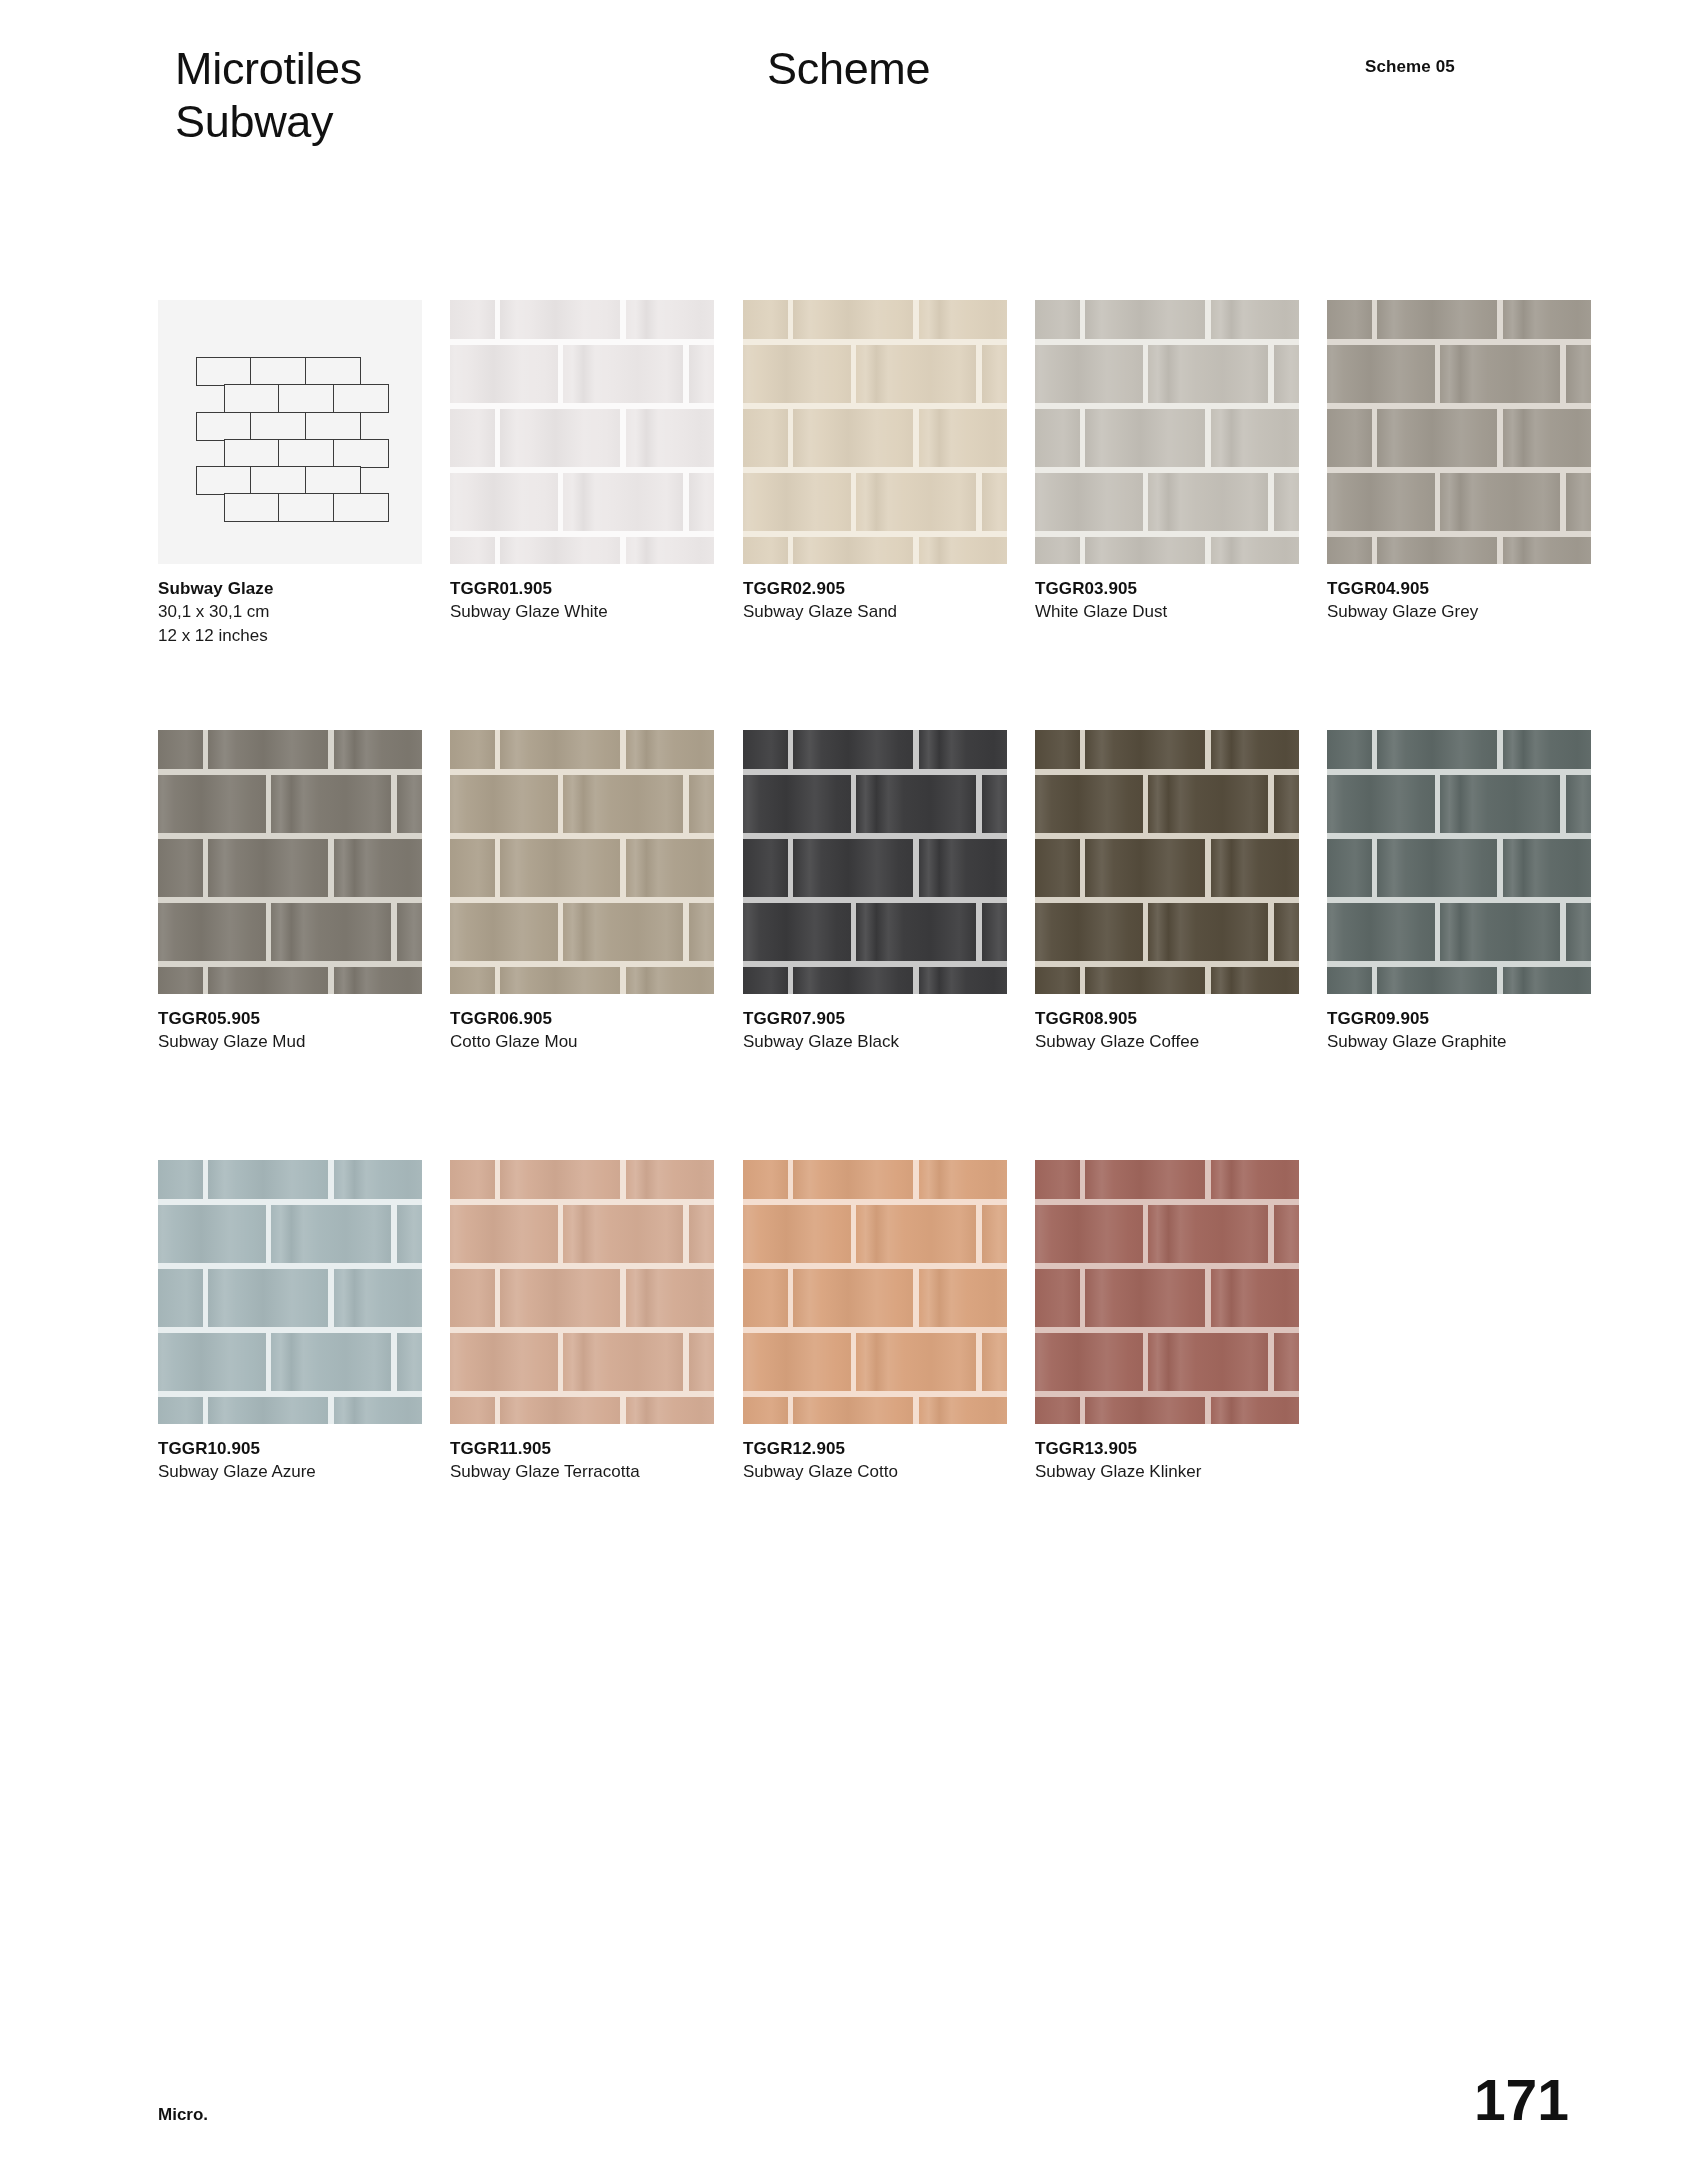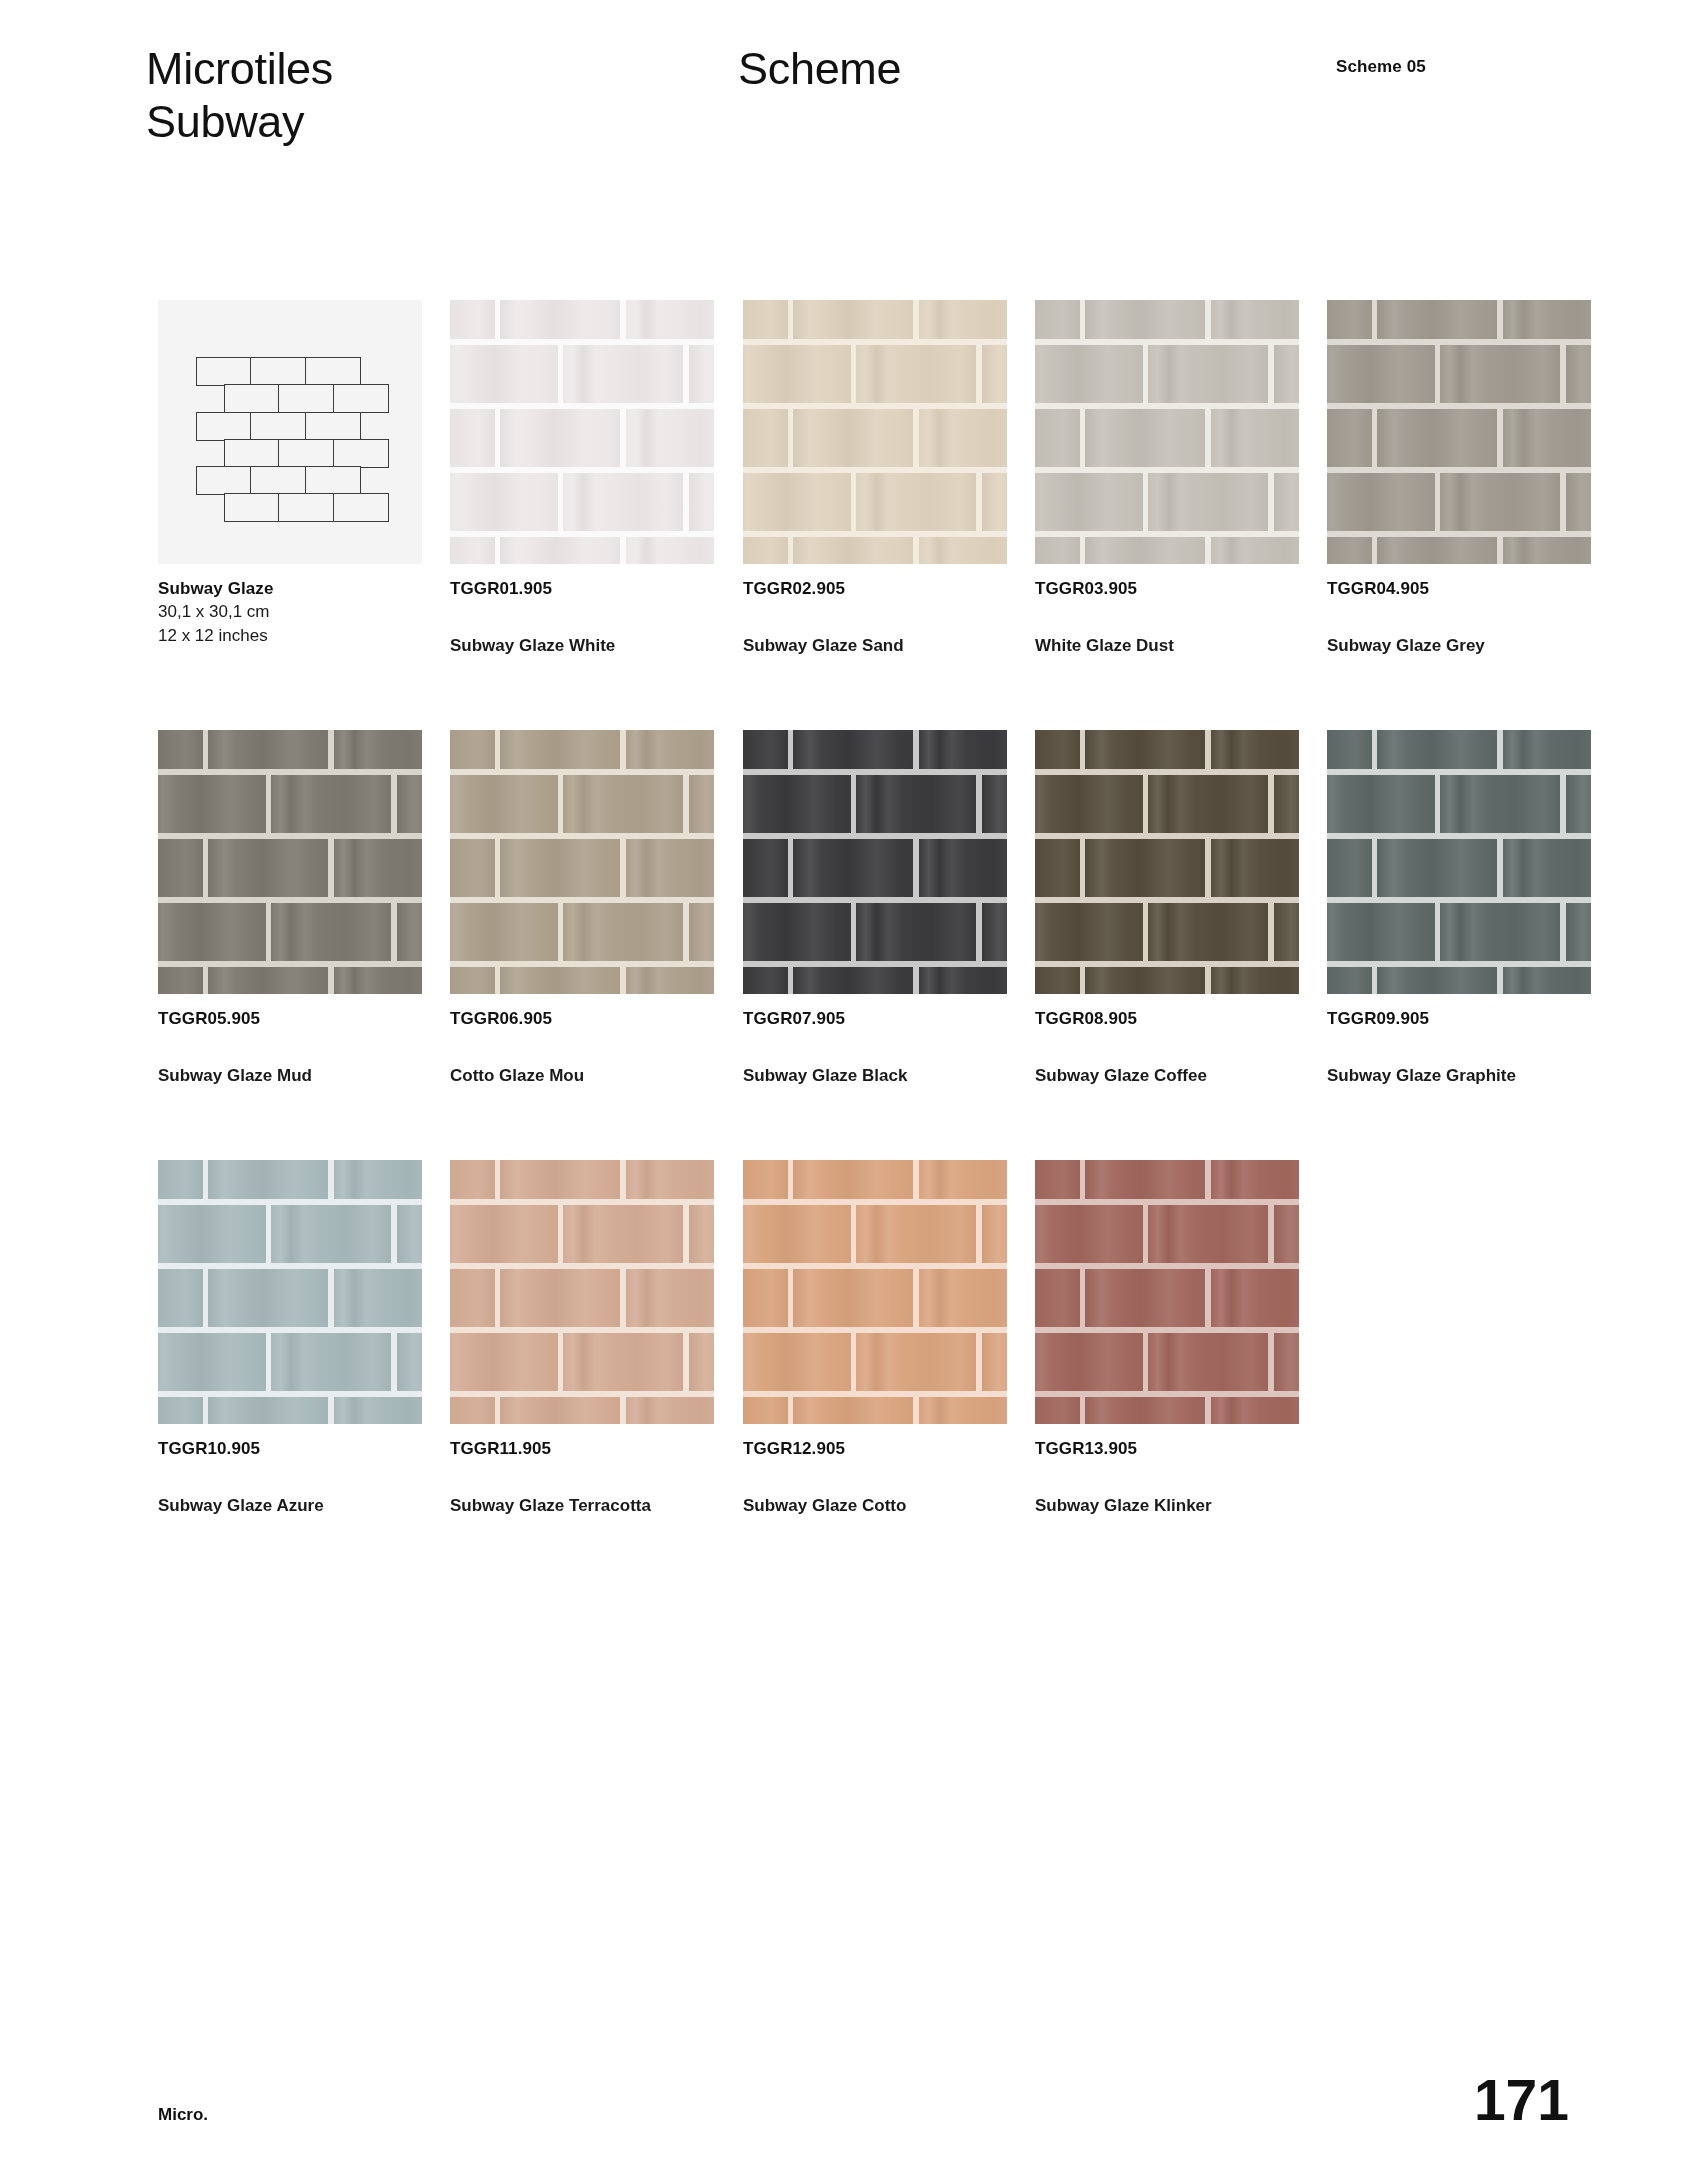--- a/index.html
+++ b/index.html
@@ -18,21 +18,21 @@
 
   .page {
     position: absolute;
     inset: 0;
     padding: 0;
   }
 
   
   .header {
     position: absolute;
-    left: 146px;
+    left: 175px;
     top: 42px;
     right: 136px;
     height: 150px;
   }
   .title-block {
     position: absolute;
     left: 0;
     top: 0;
     font-weight: 300;
     font-size: 45px;
@@ -176,25 +176,24 @@
   .code {
     font-size: 17px;
     font-weight: 700;
     letter-spacing: 0.1px;
     line-height: 1.38;
     color: #111111;
     white-space: pre;
   }
   .name {
     font-size: 17px;
-    font-weight: 700;
+    font-weight: 400;
     line-height: 1.38;
     color: #1a1a1a;
     width: 204px;
-    margin-top: 34px;
   }
   .meta {
     font-size: 17px;
     font-weight: 400;
     line-height: 1.38;
     color: #1a1a1a;
     white-space: pre;
   }
 
   

